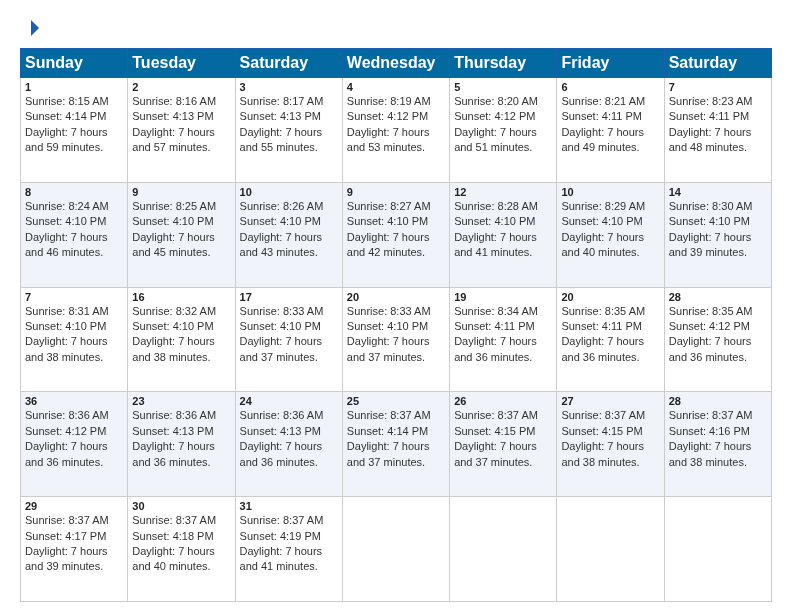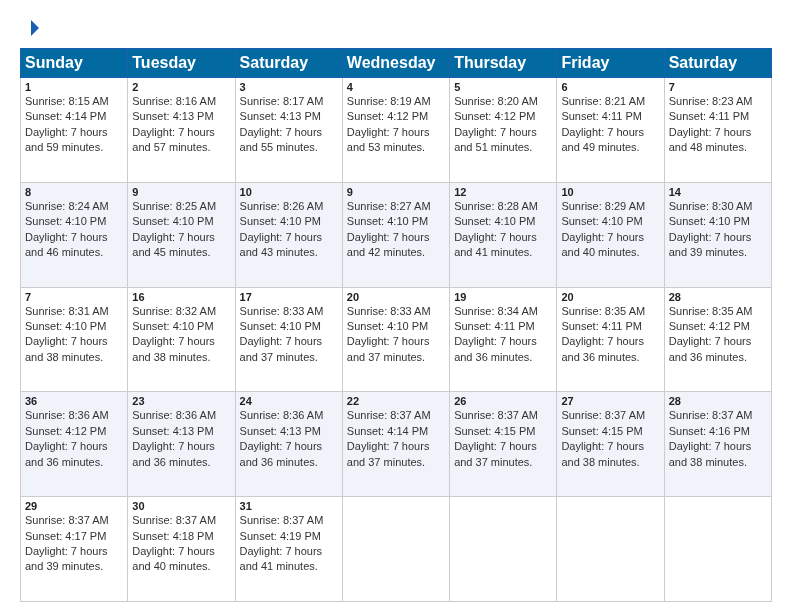--- a/index.html
+++ b/index.html
@@ -145,21 +145,21 @@
           <td><span class="day-num">17</span><span class="cell-text">Sunrise: 8:33 AM<br>Sunset: 4:10 PM<br>Daylight: 7 hours and 37 minutes.</span></td>
           <td><span class="day-num">20</span><span class="cell-text">Sunrise: 8:33 AM<br>Sunset: 4:10 PM<br>Daylight: 7 hours and 37 minutes.</span></td>
           <td><span class="day-num">19</span><span class="cell-text">Sunrise: 8:34 AM<br>Sunset: 4:11 PM<br>Daylight: 7 hours and 36 minutes.</span></td>
           <td><span class="day-num">20</span><span class="cell-text">Sunrise: 8:35 AM<br>Sunset: 4:11 PM<br>Daylight: 7 hours and 36 minutes.</span></td>
           <td><span class="day-num">28</span><span class="cell-text">Sunrise: 8:35 AM<br>Sunset: 4:12 PM<br>Daylight: 7 hours and 36 minutes.</span></td>
         </tr>
         <tr>
           <td><span class="day-num">36</span><span class="cell-text">Sunrise: 8:36 AM<br>Sunset: 4:12 PM<br>Daylight: 7 hours and 36 minutes.</span></td>
           <td><span class="day-num">23</span><span class="cell-text">Sunrise: 8:36 AM<br>Sunset: 4:13 PM<br>Daylight: 7 hours and 36 minutes.</span></td>
           <td><span class="day-num">24</span><span class="cell-text">Sunrise: 8:36 AM<br>Sunset: 4:13 PM<br>Daylight: 7 hours and 36 minutes.</span></td>
-          <td><span class="day-num">22</span><span class="cell-text">Sunrise: 8:37 AM<br>Sunset: 4:14 PM<br>Daylight: 7 hours and 37 minutes.</span></td>
+          <td><span class="day-num">25</span><span class="cell-text">Sunrise: 8:37 AM<br>Sunset: 4:14 PM<br>Daylight: 7 hours and 37 minutes.</span></td>
           <td><span class="day-num">26</span><span class="cell-text">Sunrise: 8:37 AM<br>Sunset: 4:15 PM<br>Daylight: 7 hours and 37 minutes.</span></td>
           <td><span class="day-num">27</span><span class="cell-text">Sunrise: 8:37 AM<br>Sunset: 4:15 PM<br>Daylight: 7 hours and 38 minutes.</span></td>
           <td><span class="day-num">28</span><span class="cell-text">Sunrise: 8:37 AM<br>Sunset: 4:16 PM<br>Daylight: 7 hours and 38 minutes.</span></td>
         </tr>
         <tr>
           <td><span class="day-num">29</span><span class="cell-text">Sunrise: 8:37 AM<br>Sunset: 4:17 PM<br>Daylight: 7 hours and 39 minutes.</span></td>
           <td><span class="day-num">30</span><span class="cell-text">Sunrise: 8:37 AM<br>Sunset: 4:18 PM<br>Daylight: 7 hours and 40 minutes.</span></td>
           <td><span class="day-num">31</span><span class="cell-text">Sunrise: 8:37 AM<br>Sunset: 4:19 PM<br>Daylight: 7 hours and 41 minutes.</span></td>
           <td class="empty-cell"></td>
           <td class="empty-cell"></td>

